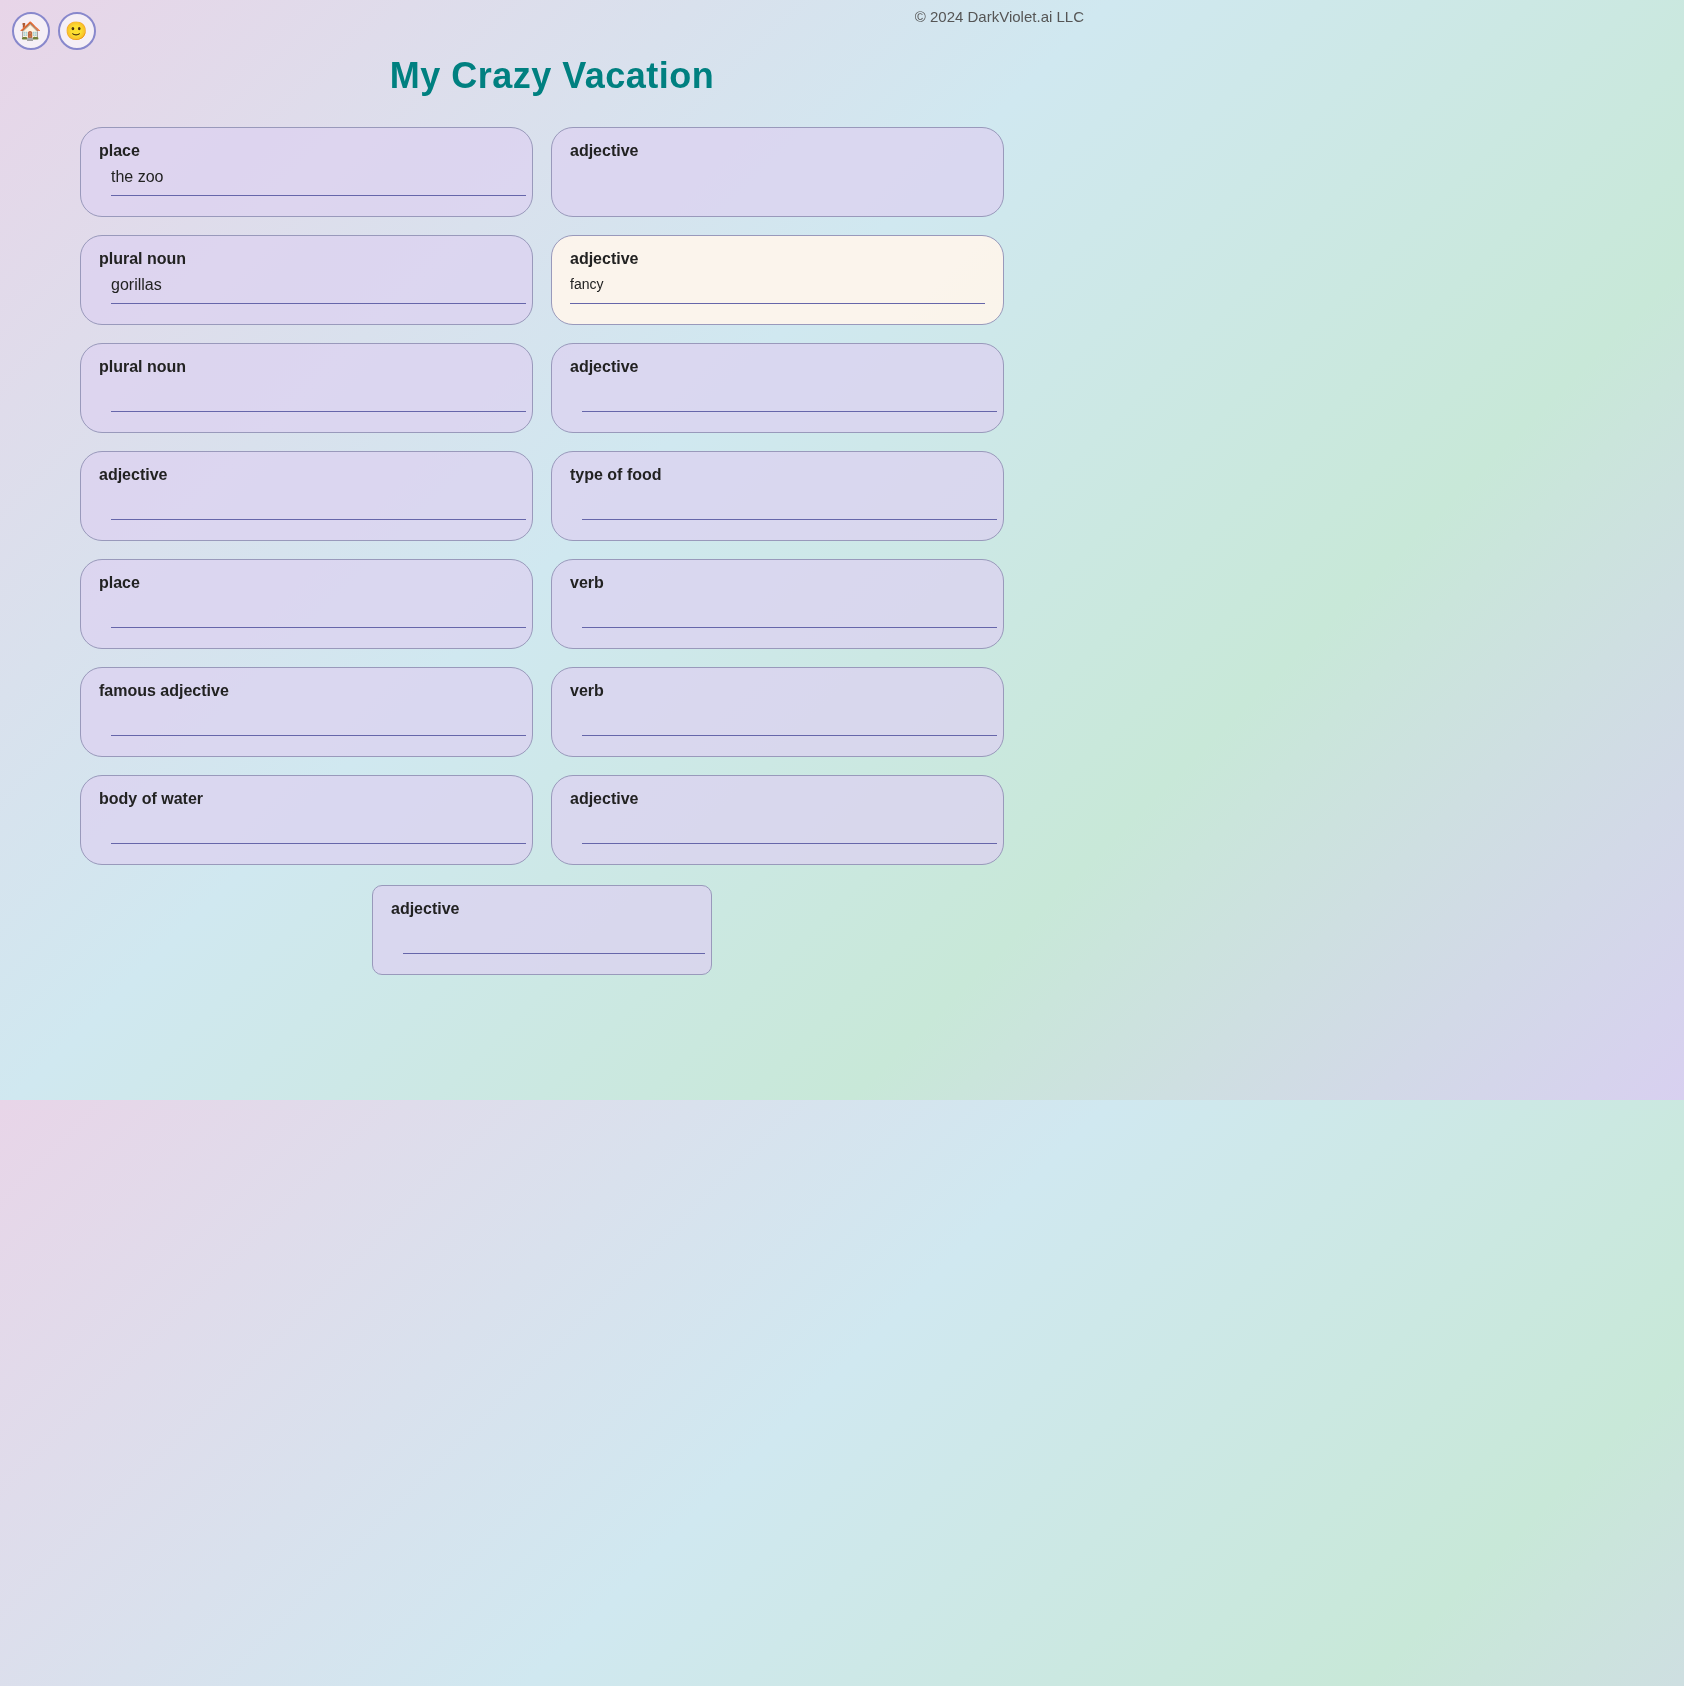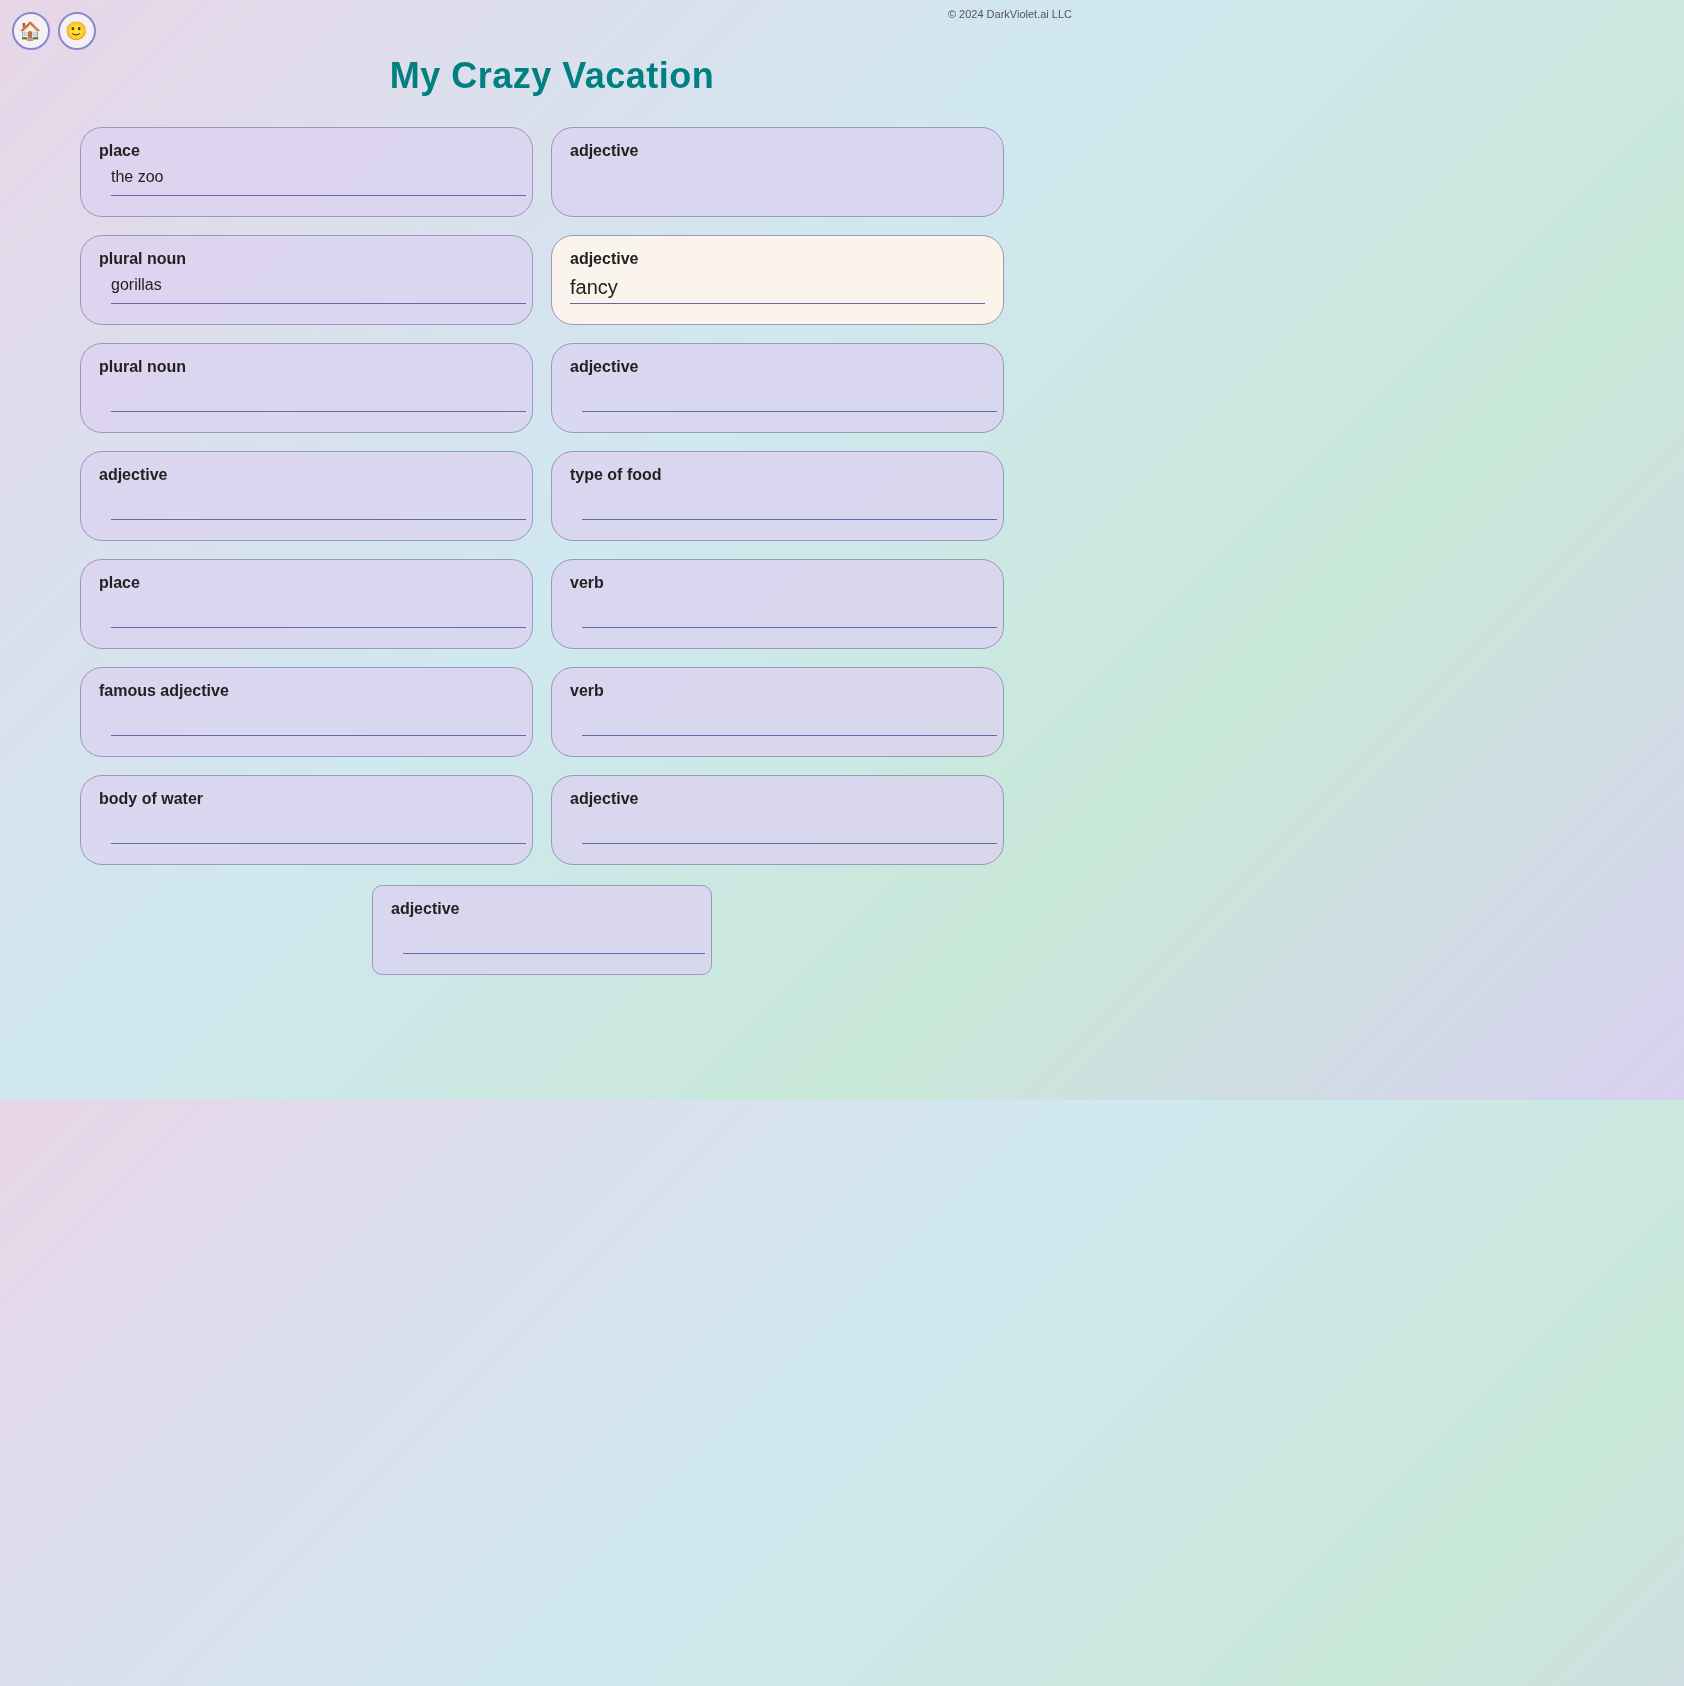--- a/index.html
+++ b/index.html
@@ -13,22 +13,22 @@
       min-height: 1100px;
       background: linear-gradient(135deg, #e8d5e8 0%, #d0e8f0 40%, #c8e8d8 70%, #d8d0f0 100%);
       font-family: 'Segoe UI', Arial, sans-serif;
       position: relative;
       overflow-x: hidden;
     }
 
     .copyright {
       position: absolute;
       top: 8px;
-      right: 12px;
-      font-size: 11px;
+      right: 0;
+      font-size: 15px;
       color: #555;
     }
 
     .top-icons {
       position: absolute;
       top: 12px;
       left: 12px;
       display: flex;
       gap: 8px;
     }
@@ -90,29 +90,29 @@
       font-size: 16px;
       color: #222;
       border-bottom: 1.5px solid #6666aa;
       padding-bottom: 4px;
       min-height: 28px;
       width: 100%;
       margin-left: 12px;
     }
 
     .card-input {
-      font-size: 20px;
+      font-size: 14px;
       color: #222;
       border: none;
       border-bottom: 1.5px solid #6666aa;
       background: transparent;
       outline: none;
       width: 100%;
       min-height: 28px;
-      padding-bottom: 4px;
+      padding-bottom: 11px;
     }
 
     .bottom-center {
       display: flex;
       justify-content: center;
       padding: 0 80px 30px 80px;
     }
 
     .word-card-center {
       background: rgba(220, 210, 240, 0.75);

